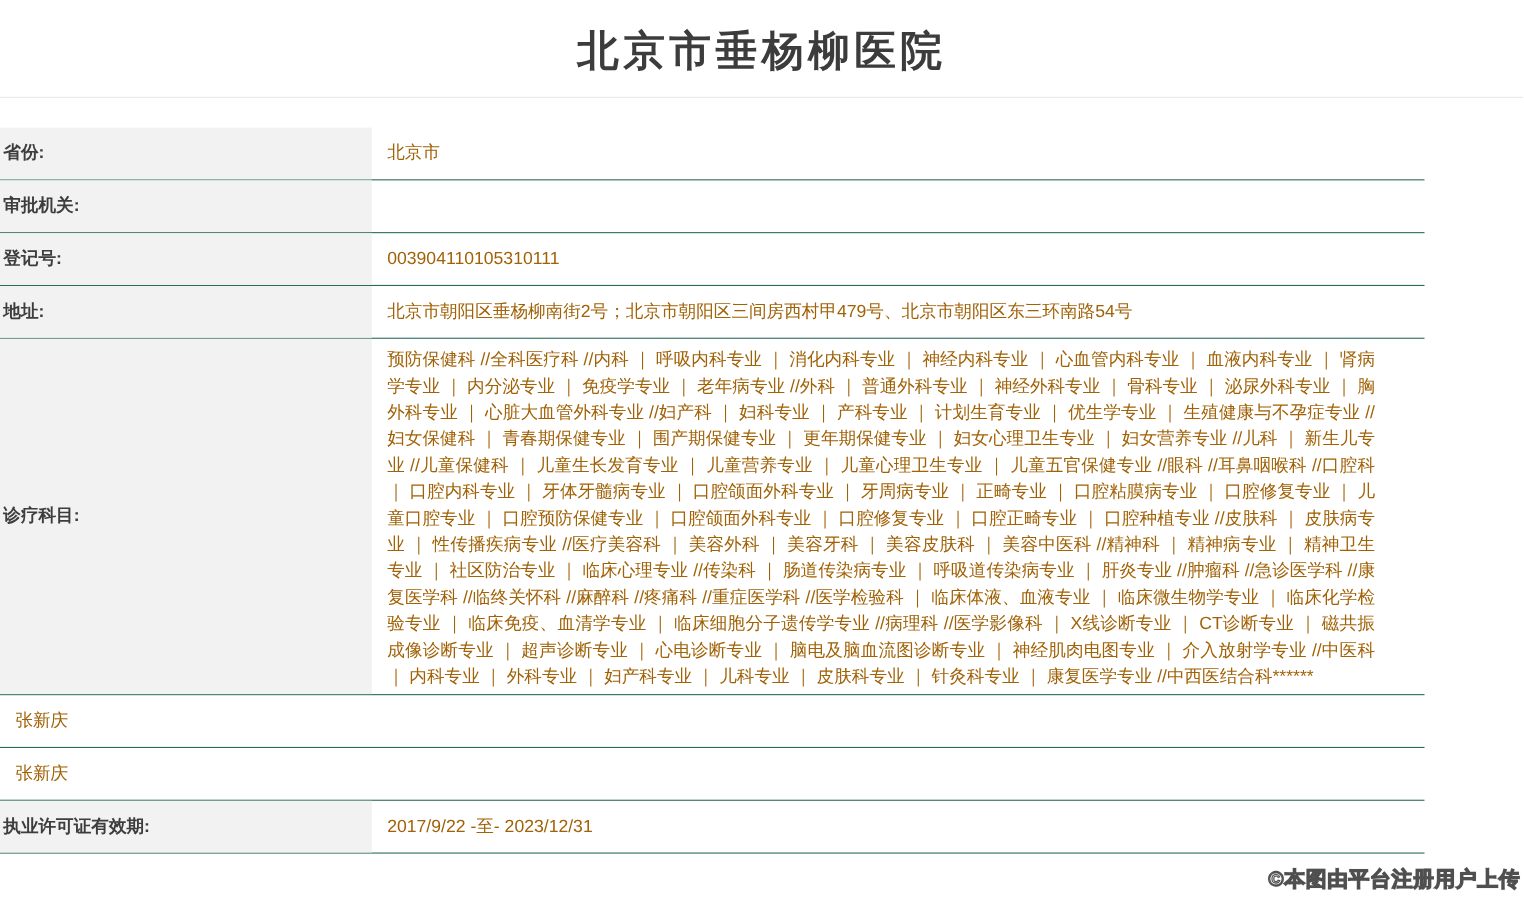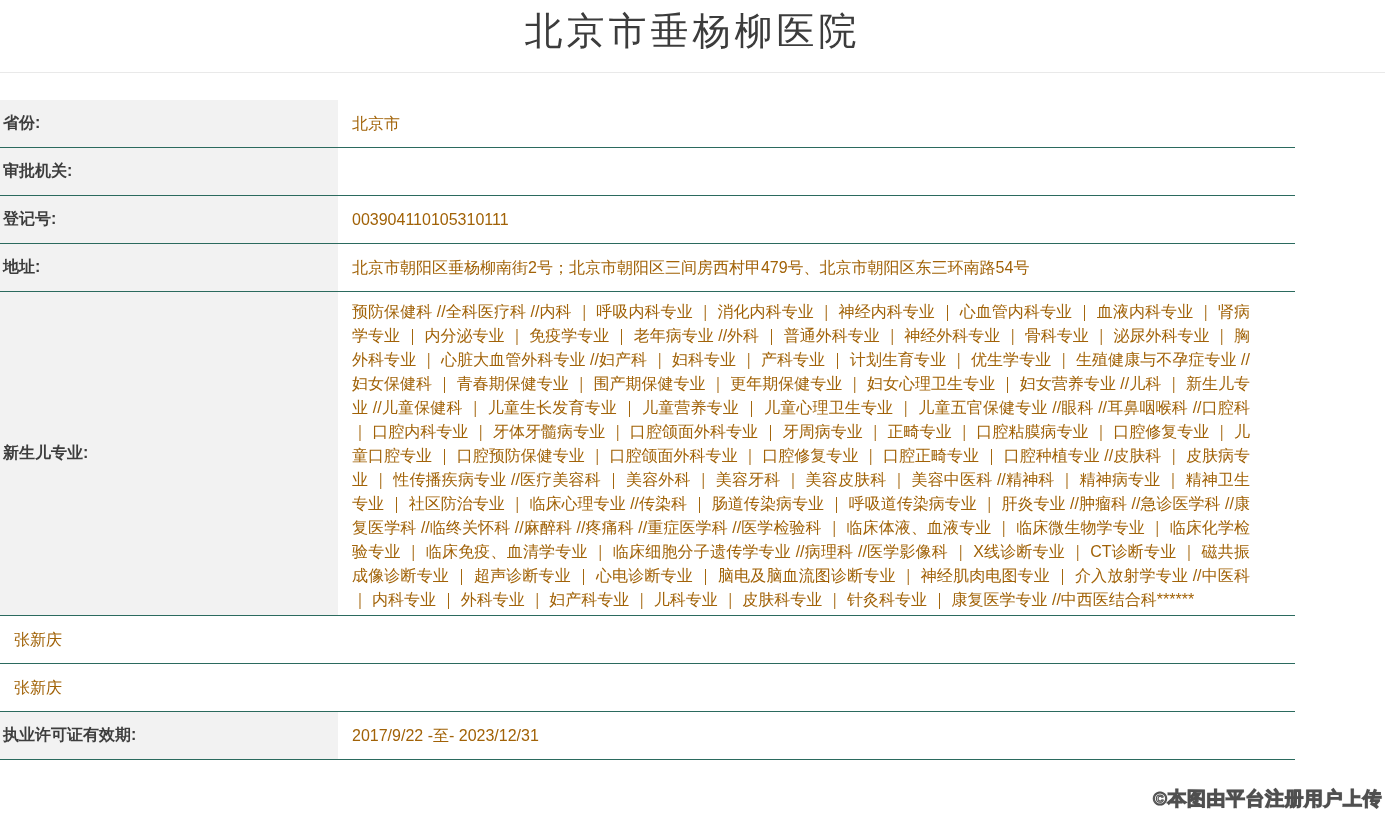--- a/index.html
+++ b/index.html
@@ -7,24 +7,24 @@
     width:1385px;height:815px;overflow:hidden;background:#ffffff;
     font-family:"Liberation Sans","DejaVu Sans",sans-serif;
     position:relative;
   }
   .page-header{
     height:72px;
     border-bottom:1px solid #e9e9e9;
     text-align:center;
   }
   .page-title{
-    margin:0;
+    margin:16px;
     padding-top:7px;
     font-size:38px;
-    font-weight:400;
+    font-weight:700;
     letter-spacing:4px;
     color:#3c3c3c;
     line-height:48px;
   }
   .info-table{
     margin-top:27px;
     width:1295px;
   }
   .row{
     display:flex;
@@ -98,21 +98,21 @@
     <div class="cell-label">登记号:</div>
     <div class="cell-value">003904110105310111</div>
   </div>
 
   <div class="row normal">
     <div class="cell-label">地址:</div>
     <div class="cell-value">北京市朝阳区垂杨柳南街2号；北京市朝阳区三间房西村甲479号、北京市朝阳区东三环南路54号</div>
   </div>
 
   <div class="row big">
-    <div class="cell-label">新生儿专业:</div>
+    <div class="cell-label">诊疗科目:</div>
     <div class="cell-value">预防保健科 //全科医疗科 //内科 ｜ 呼吸内科专业 ｜ 消化内科专业 ｜ 神经内科专业 ｜ 心血管内科专业 ｜ 血液内科专业 ｜ 肾病学专业 ｜ 内分泌专业 ｜ 免疫学专业 ｜ 老年病专业 //外科 ｜ 普通外科专业 ｜ 神经外科专业 ｜ 骨科专业 ｜ 泌尿外科专业 ｜ 胸外科专业 ｜ 心脏大血管外科专业 //妇产科 ｜ 妇科专业 ｜ 产科专业 ｜ 计划生育专业 ｜ 优生学专业 ｜ 生殖健康与不孕症专业 //妇女保健科 ｜ 青春期保健专业 ｜ 围产期保健专业 ｜ 更年期保健专业 ｜ 妇女心理卫生专业 ｜ 妇女营养专业 //儿科 ｜ 新生儿专业 //儿童保健科 ｜ 儿童生长发育专业 ｜ 儿童营养专业 ｜ 儿童心理卫生专业 ｜ 儿童五官保健专业 //眼科 //耳鼻咽喉科 //口腔科 ｜ 口腔内科专业 ｜ 牙体牙髓病专业 ｜ 口腔颌面外科专业 ｜ 牙周病专业 ｜ 正畸专业 ｜ 口腔粘膜病专业 ｜ 口腔修复专业 ｜ 儿童口腔专业 ｜ 口腔预防保健专业 ｜ 口腔颌面外科专业 ｜ 口腔修复专业 ｜ 口腔正畸专业 ｜ 口腔种植专业 //皮肤科 ｜ 皮肤病专业 ｜ 性传播疾病专业 //医疗美容科 ｜ 美容外科 ｜ 美容牙科 ｜ 美容皮肤科 ｜ 美容中医科 //精神科 ｜ 精神病专业 ｜ 精神卫生专业 ｜ 社区防治专业 ｜ 临床心理专业 //传染科 ｜ 肠道传染病专业 ｜ 呼吸道传染病专业 ｜ 肝炎专业 //肿瘤科 //急诊医学科 //康复医学科 //临终关怀科 //麻醉科 //疼痛科 //重症医学科 //医学检验科 ｜ 临床体液、血液专业 ｜ 临床微生物学专业 ｜ 临床化学检验专业 ｜ 临床免疫、血清学专业 ｜ 临床细胞分子遗传学专业 //病理科 //医学影像科 ｜ X线诊断专业 ｜ CT诊断专业 ｜ 磁共振成像诊断专业 ｜ 超声诊断专业 ｜ 心电诊断专业 ｜ 脑电及脑血流图诊断专业 ｜ 神经肌肉电图专业 ｜ 介入放射学专业 //中医科 ｜ 内科专业 ｜ 外科专业 ｜ 妇产科专业 ｜ 儿科专业 ｜ 皮肤科专业 ｜ 针灸科专业 ｜ 康复医学专业 //中西医结合科******</div>
   </div>
 
 
   <div class="row normal">
     <div class="cell-value">张新庆</div>
   </div>
 
   <div class="row normal">
     <div class="cell-value">张新庆</div>

